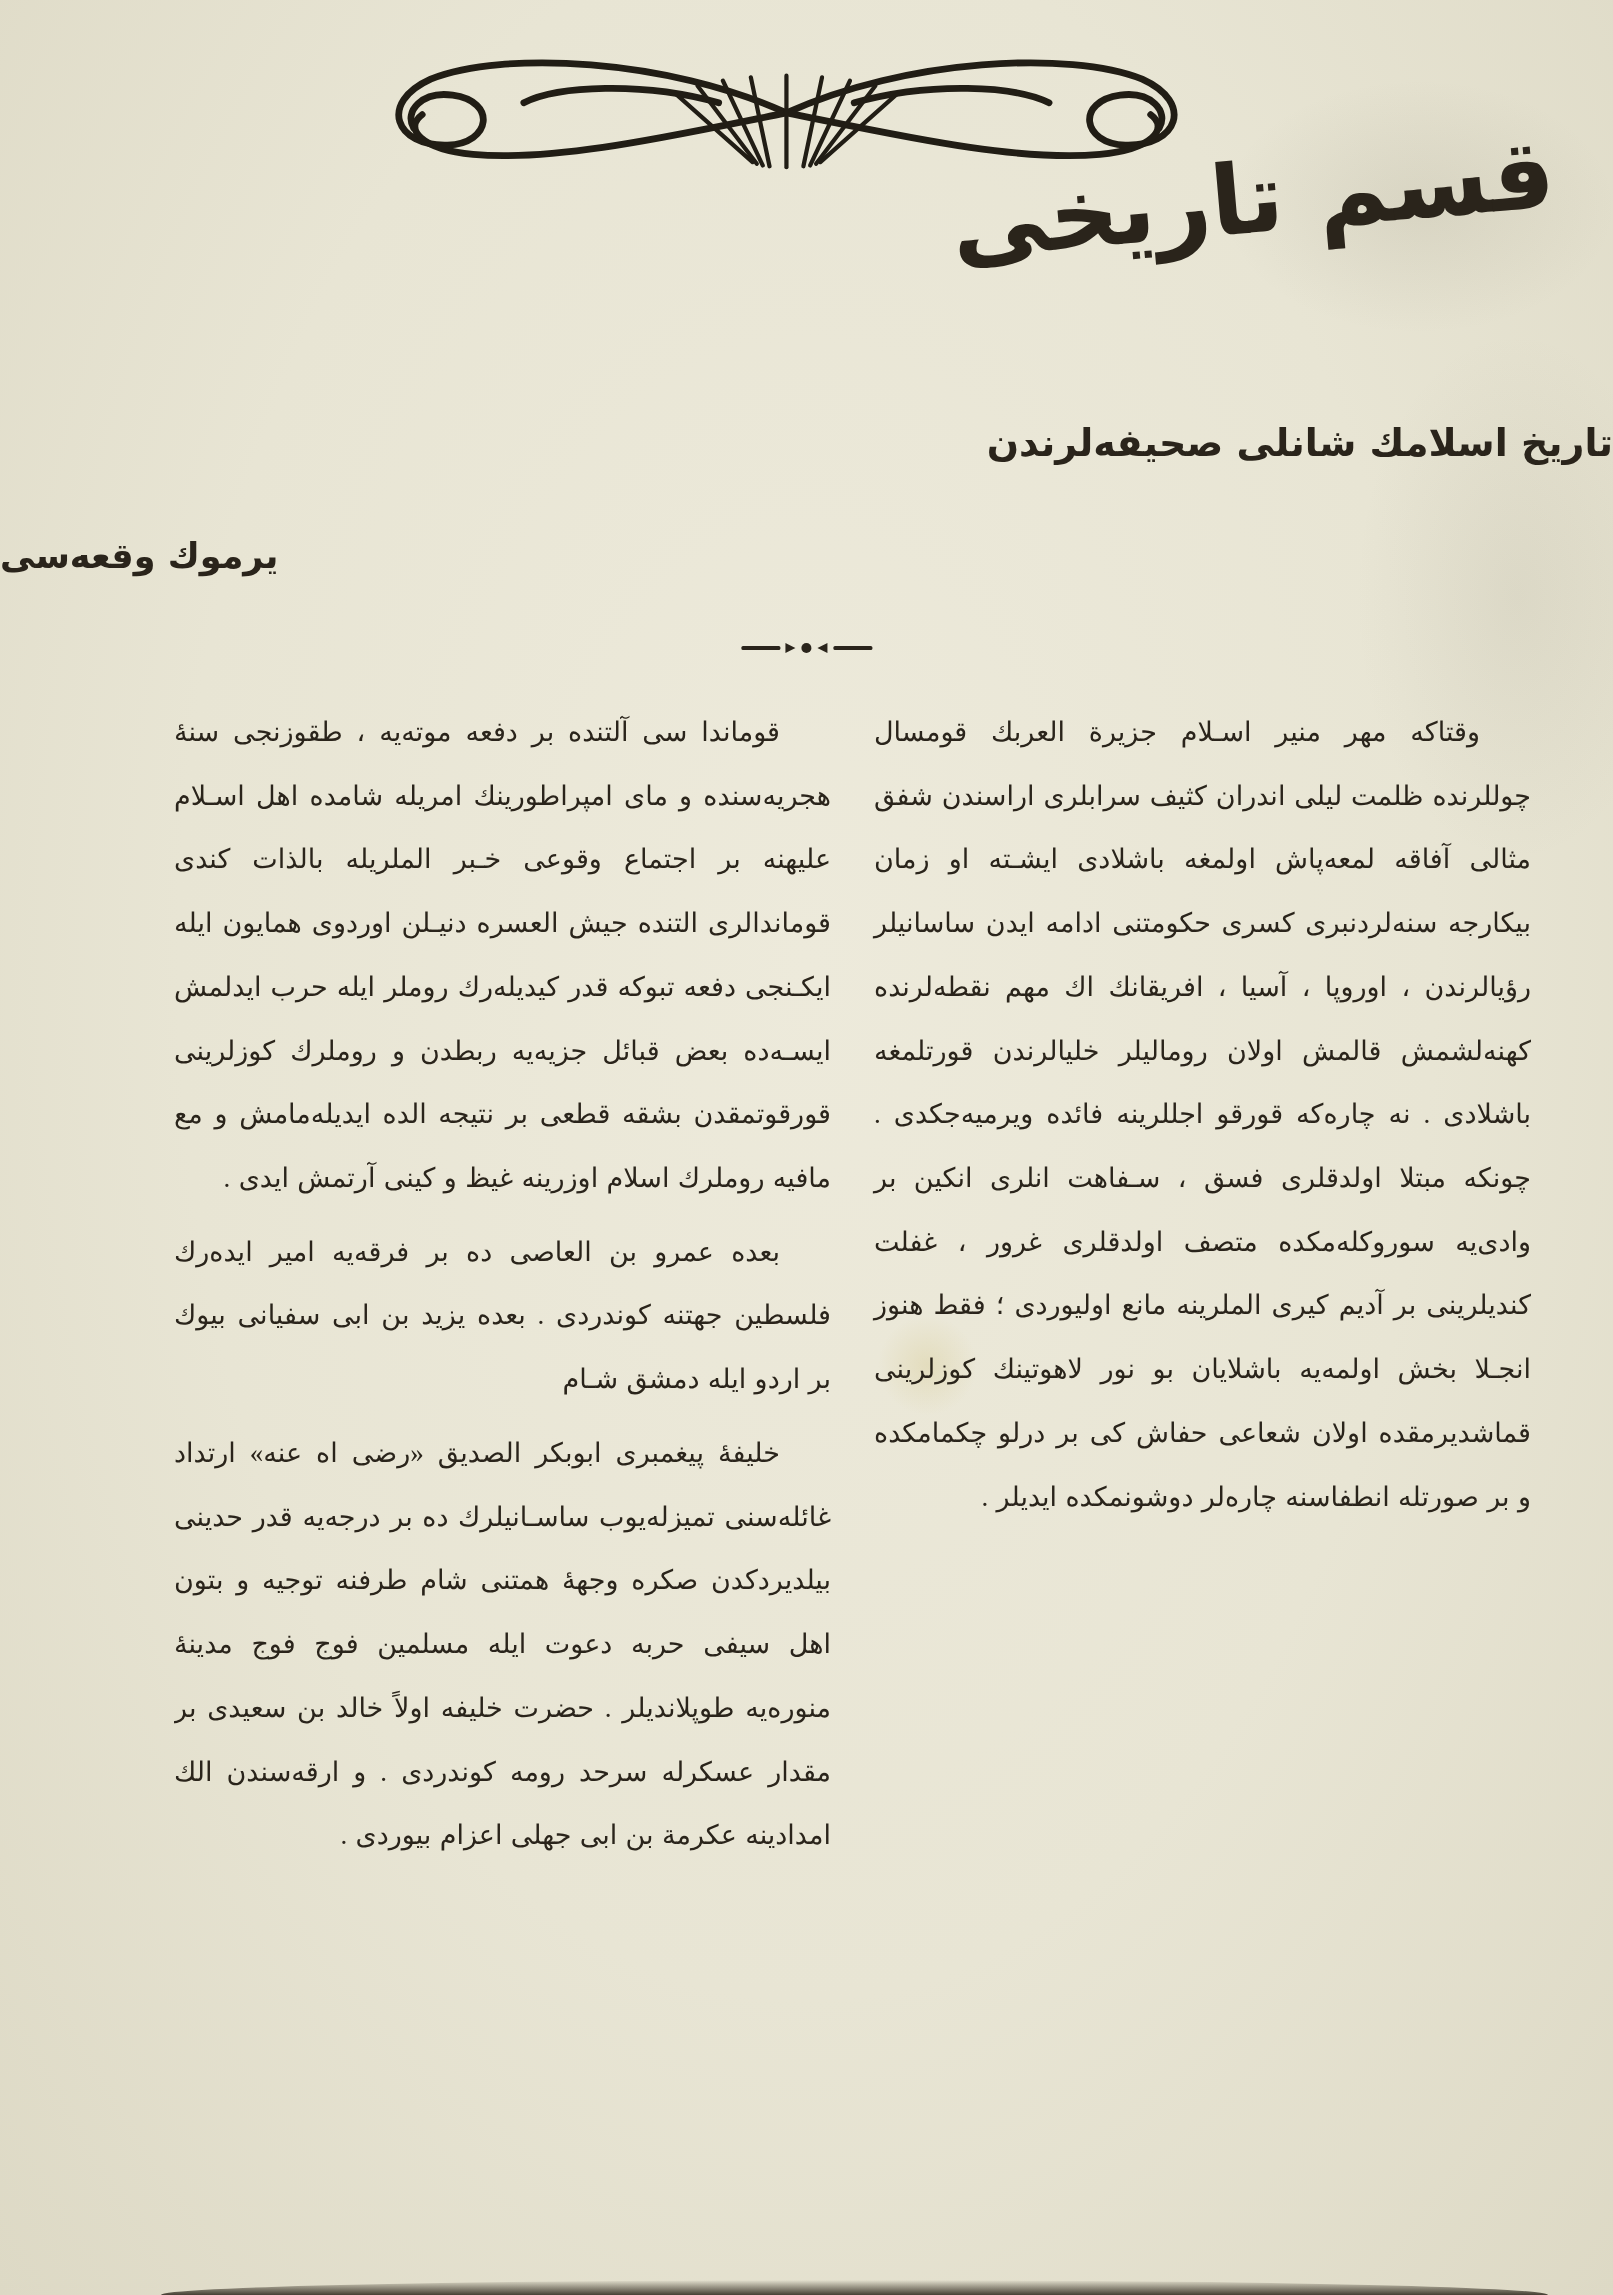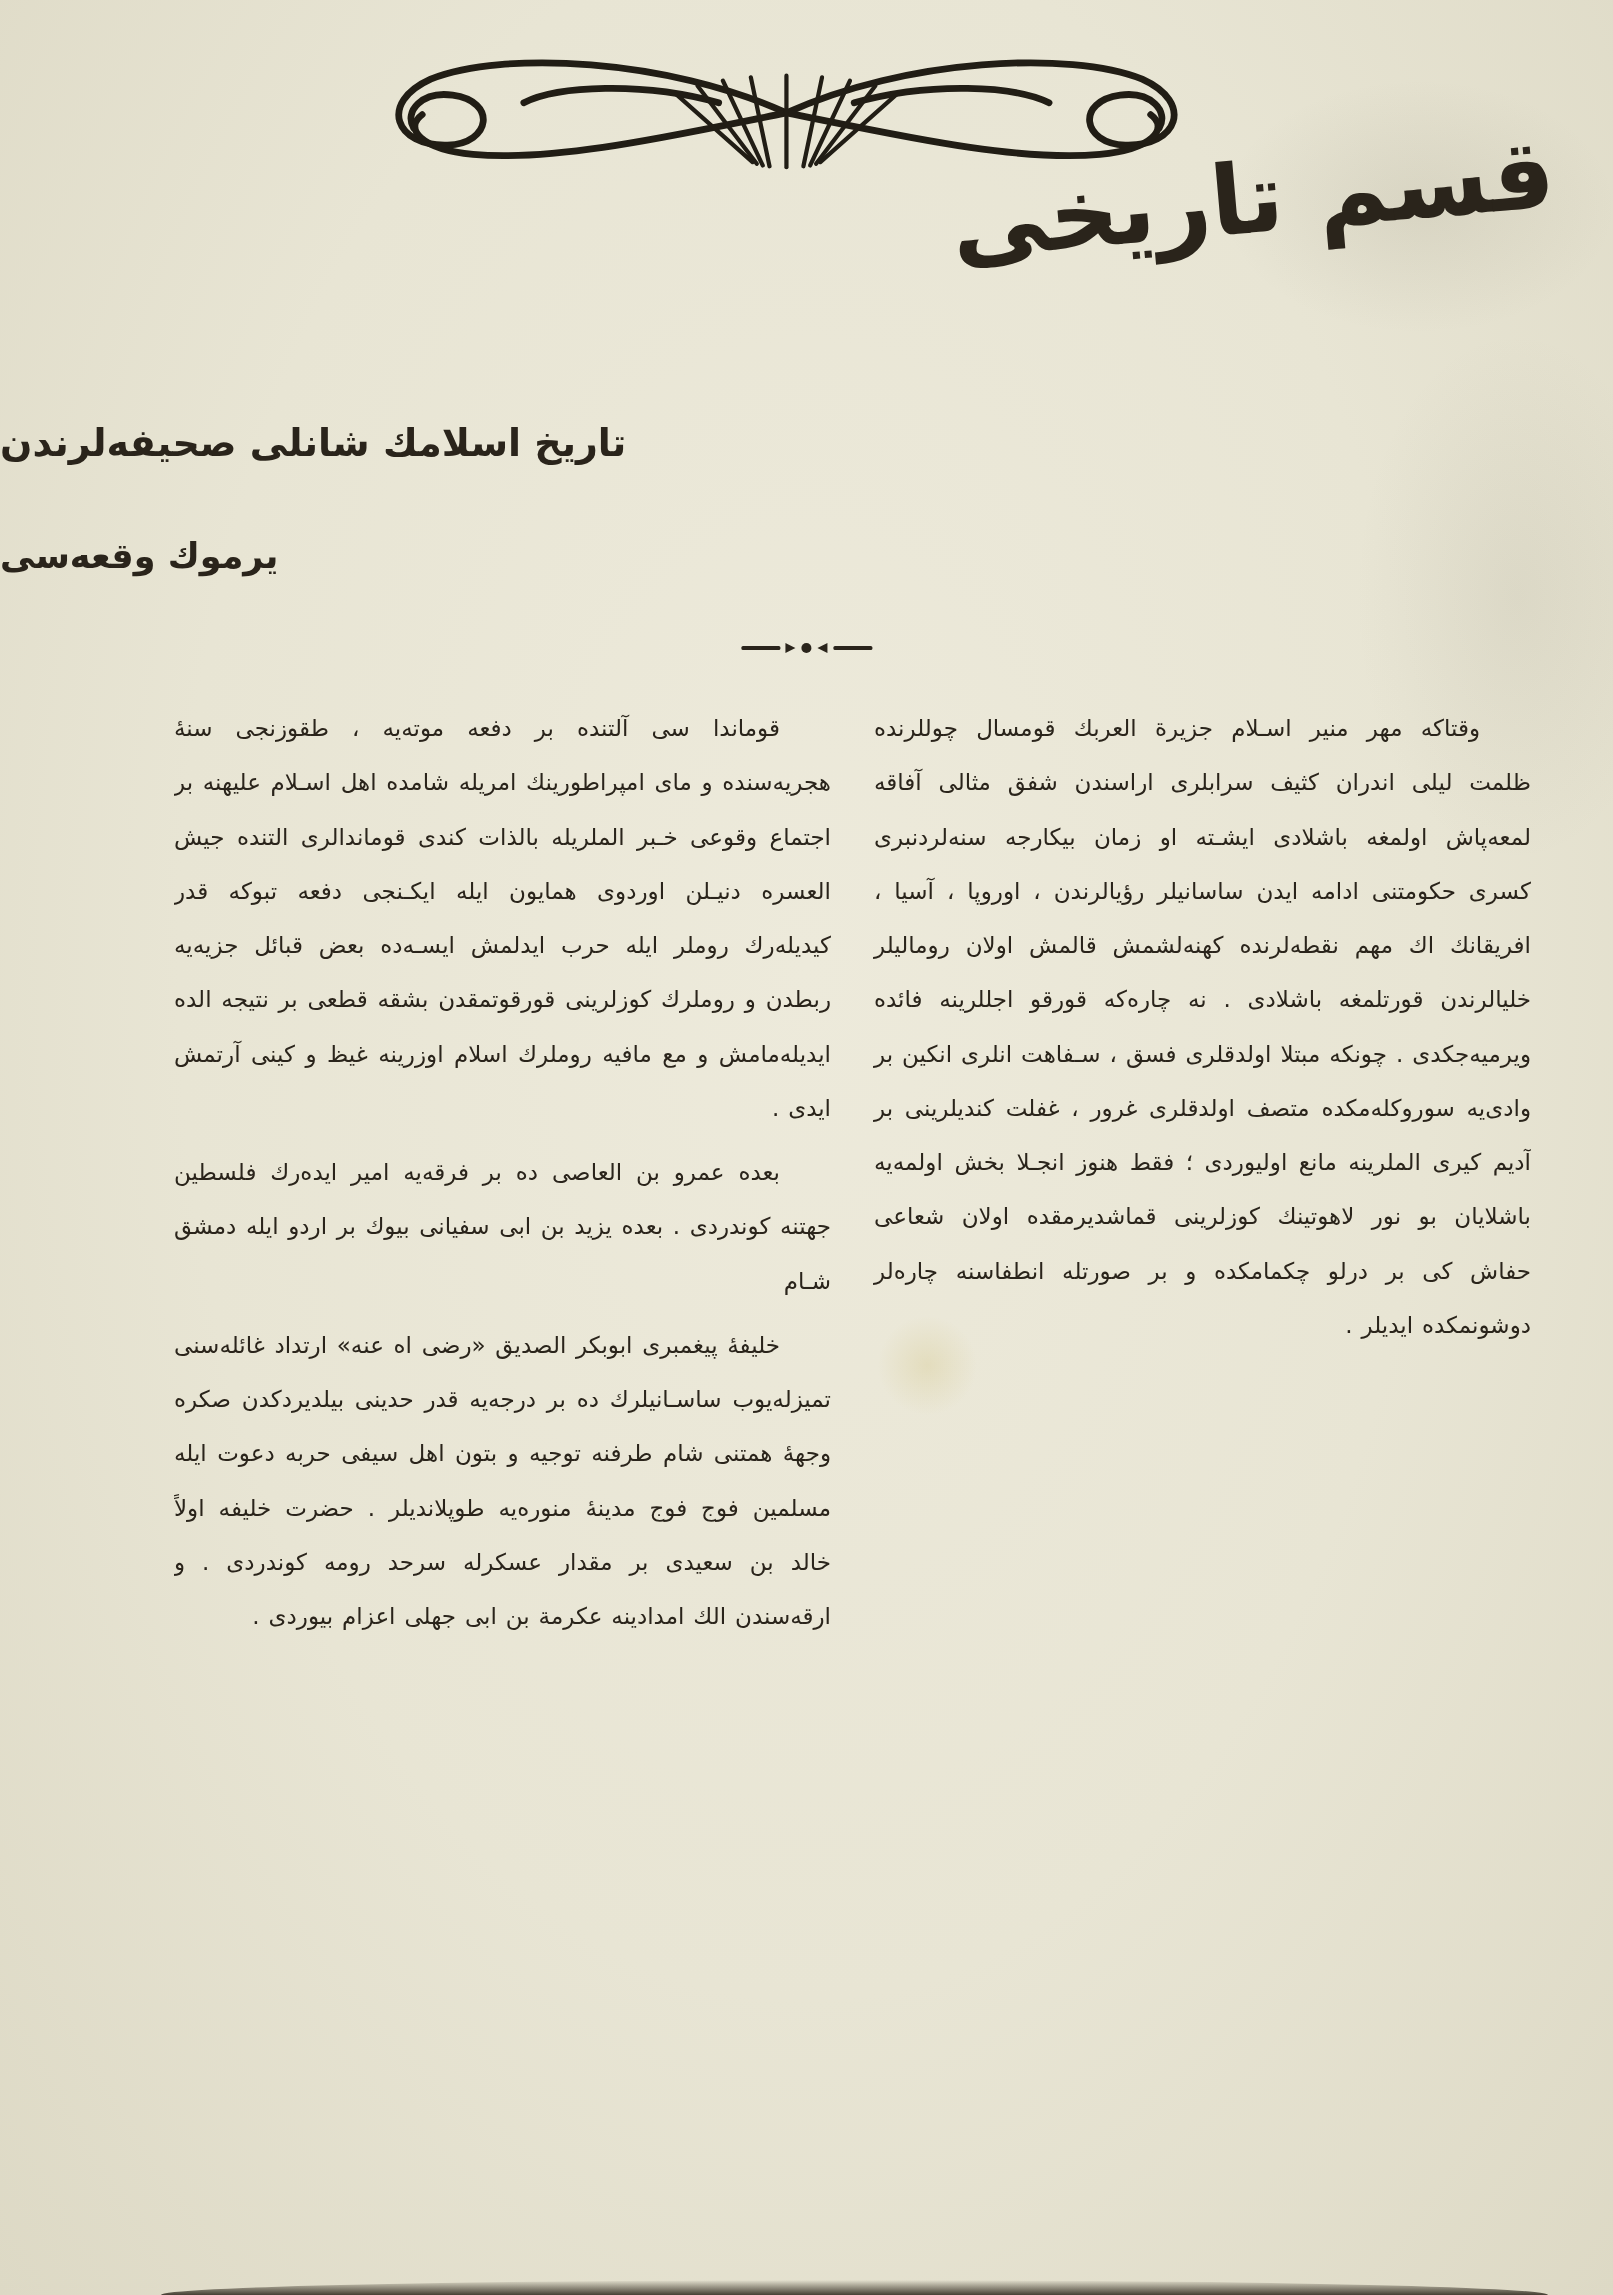--- a/index.html
+++ b/index.html
@@ -49,21 +49,21 @@
     line-height:1.4;
     transform:rotate(-5deg);
     transform-origin:right center;
     white-space:nowrap;
   }
 
   .subtitle {
     position:absolute;
     top:421px;
     left:0; right:0;
-    text-align:left;
+    text-align:right;
     font-size:38px;
     font-weight:bold;
   }
 
   .article-title {
     position:absolute;
     top:536px;
     left:0; right:0;
     text-align:left;
     font-size:35px;
@@ -92,26 +92,27 @@
     bottom:21.4px;
     display:flex;
     direction:rtl;
     gap:43px;
     overflow:hidden;
   }
 
   .col { flex:1 1 0; }
 
   .col p {
-    font-size:23px;
+    font-size:27px;
     line-height:2.36;
     text-align:justify;
     text-indent:51px;
     margin-bottom:10px;
     word-spacing:1.6px;
+    font-family:Liberation Serif, serif;
   }
 </style>
 </head>
 <body>
 
 <div class="page">
 
   <svg class="ornament" width="1028" height="144" viewBox="0 0 1200 170" aria-hidden="true">
     <g fill="none" stroke="#211d15" stroke-width="8" stroke-linecap="round">
 

